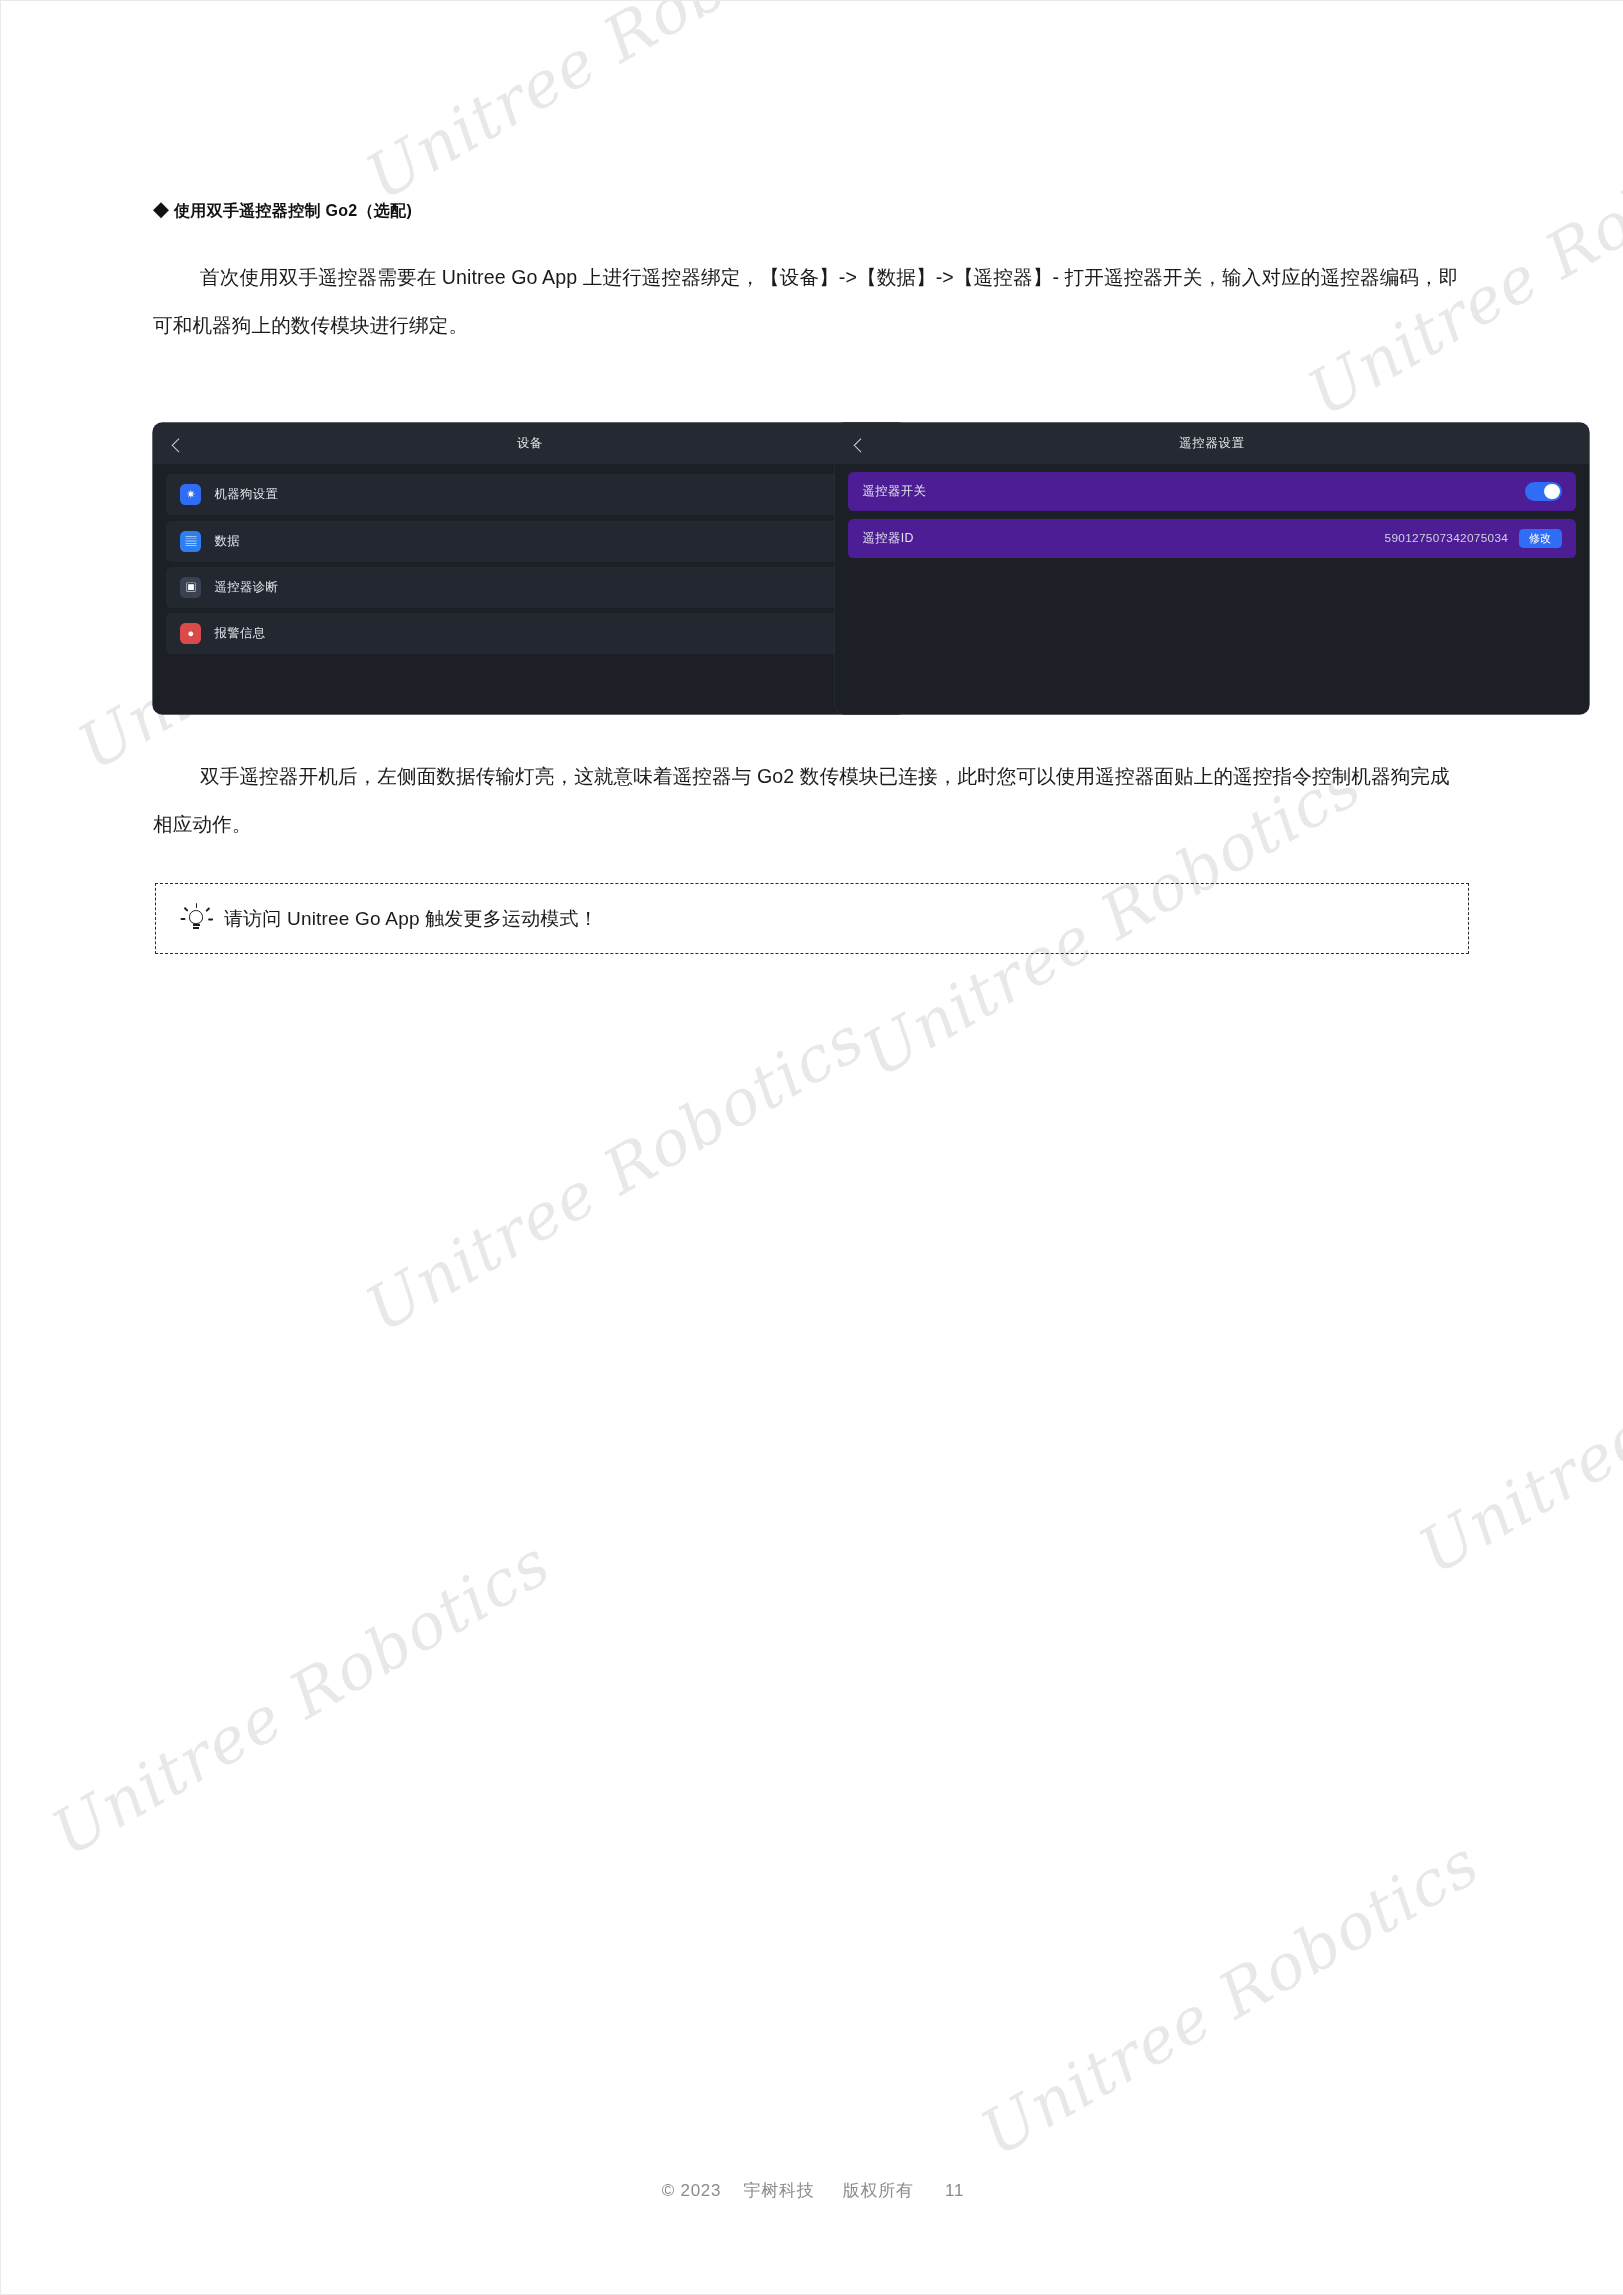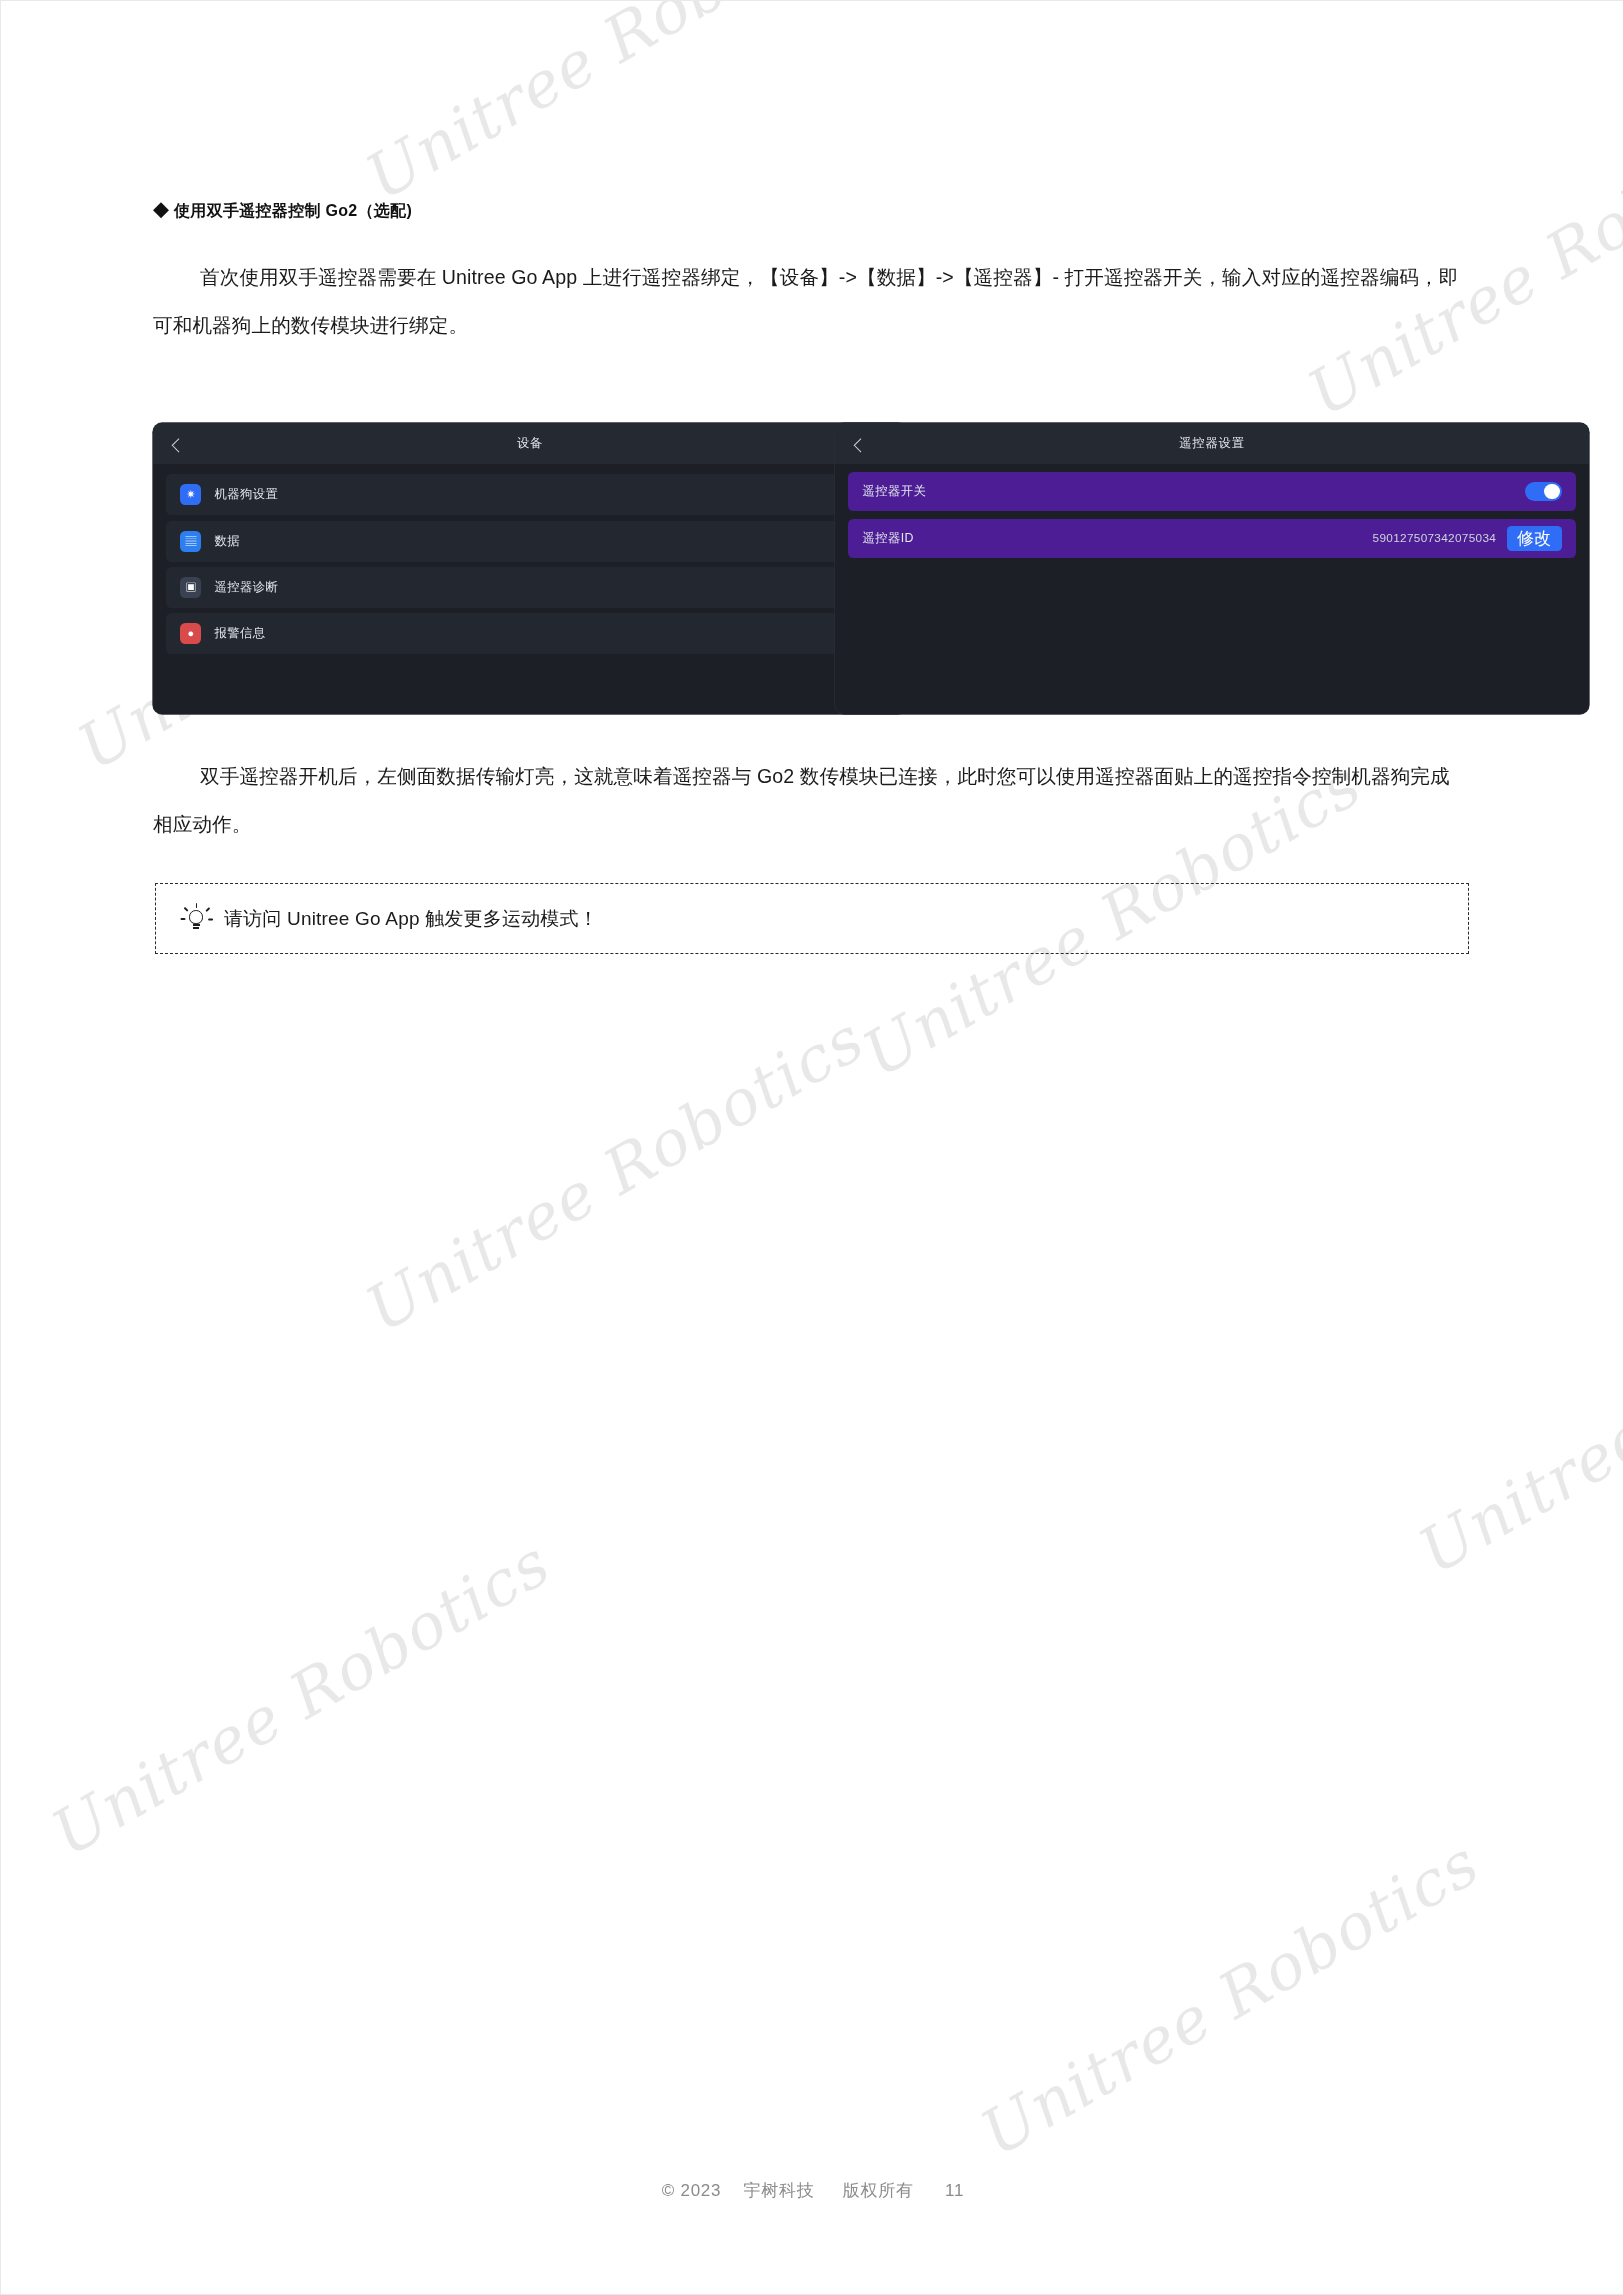--- a/index.html
+++ b/index.html
@@ -219,21 +219,21 @@
     background: #ffffff;
   }
   .id-value {
     color: #cfd4dc;
     font-size: 11.8px;
     letter-spacing: 0.3px;
   }
   .edit-btn {
     background: #2f6df6;
     color: #ffffff;
-    font-size: 17px;
+    font-size: 11px;
     border-radius: 4.6px;
     padding: 3.9px 10.5px;
     line-height: 1;
   }
 
   
   .tipbox {
     position: absolute;
     left: 154px;
     top: 882px;

